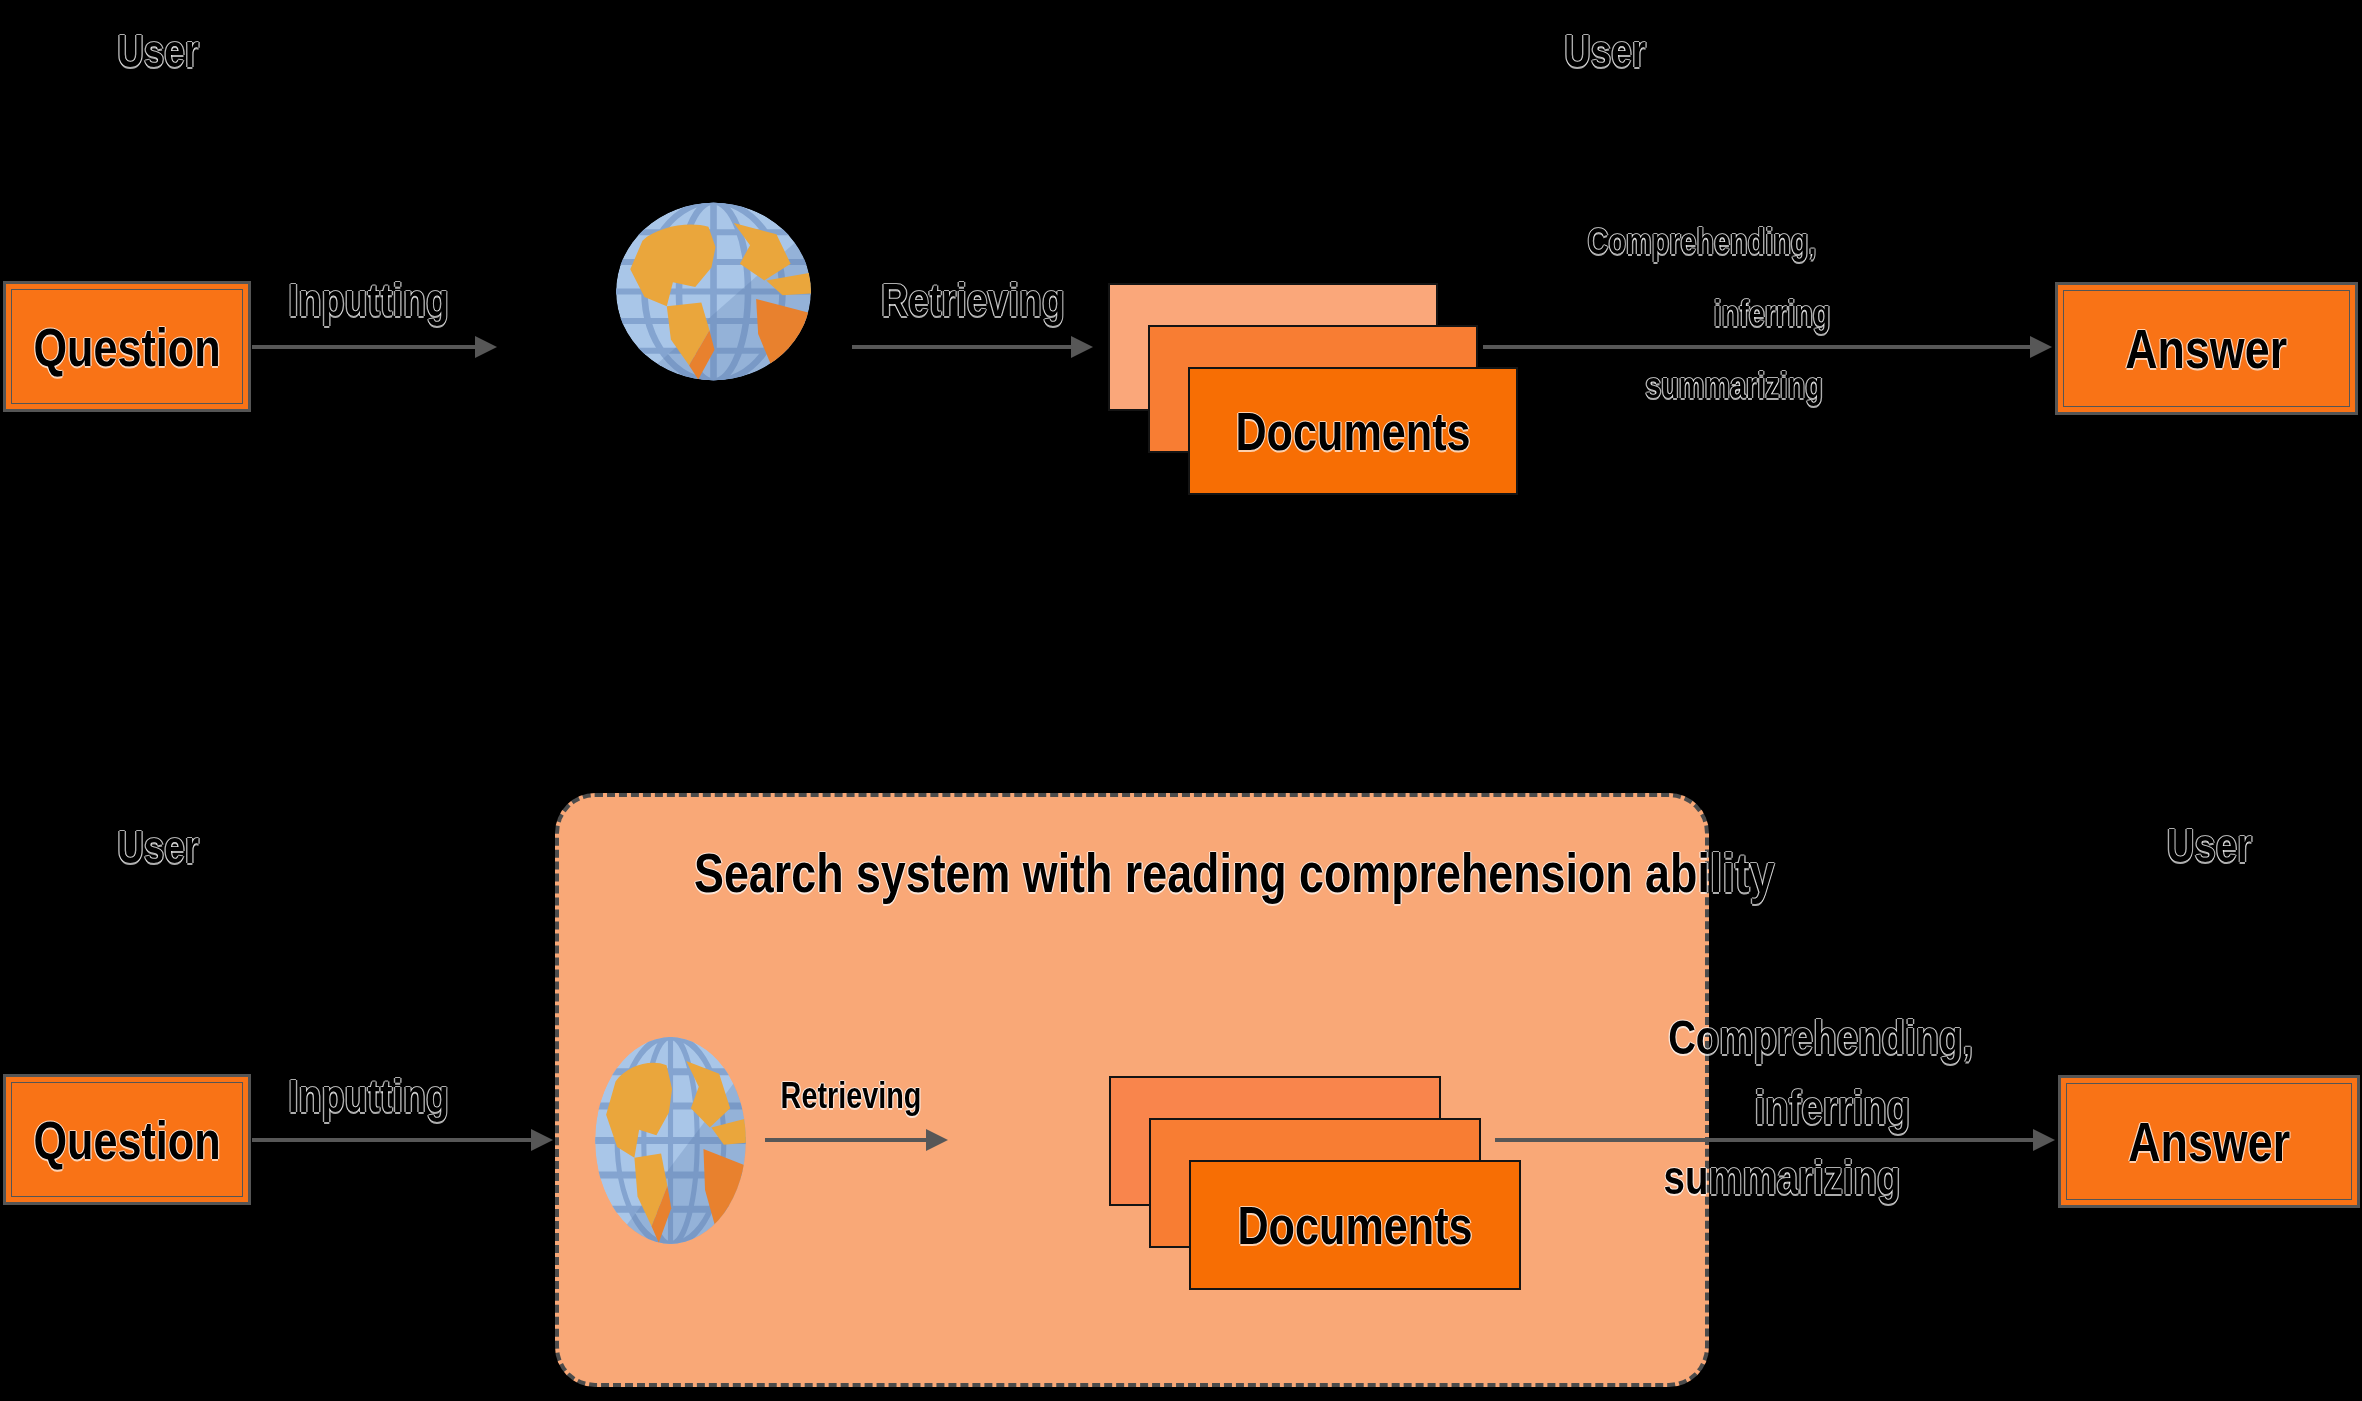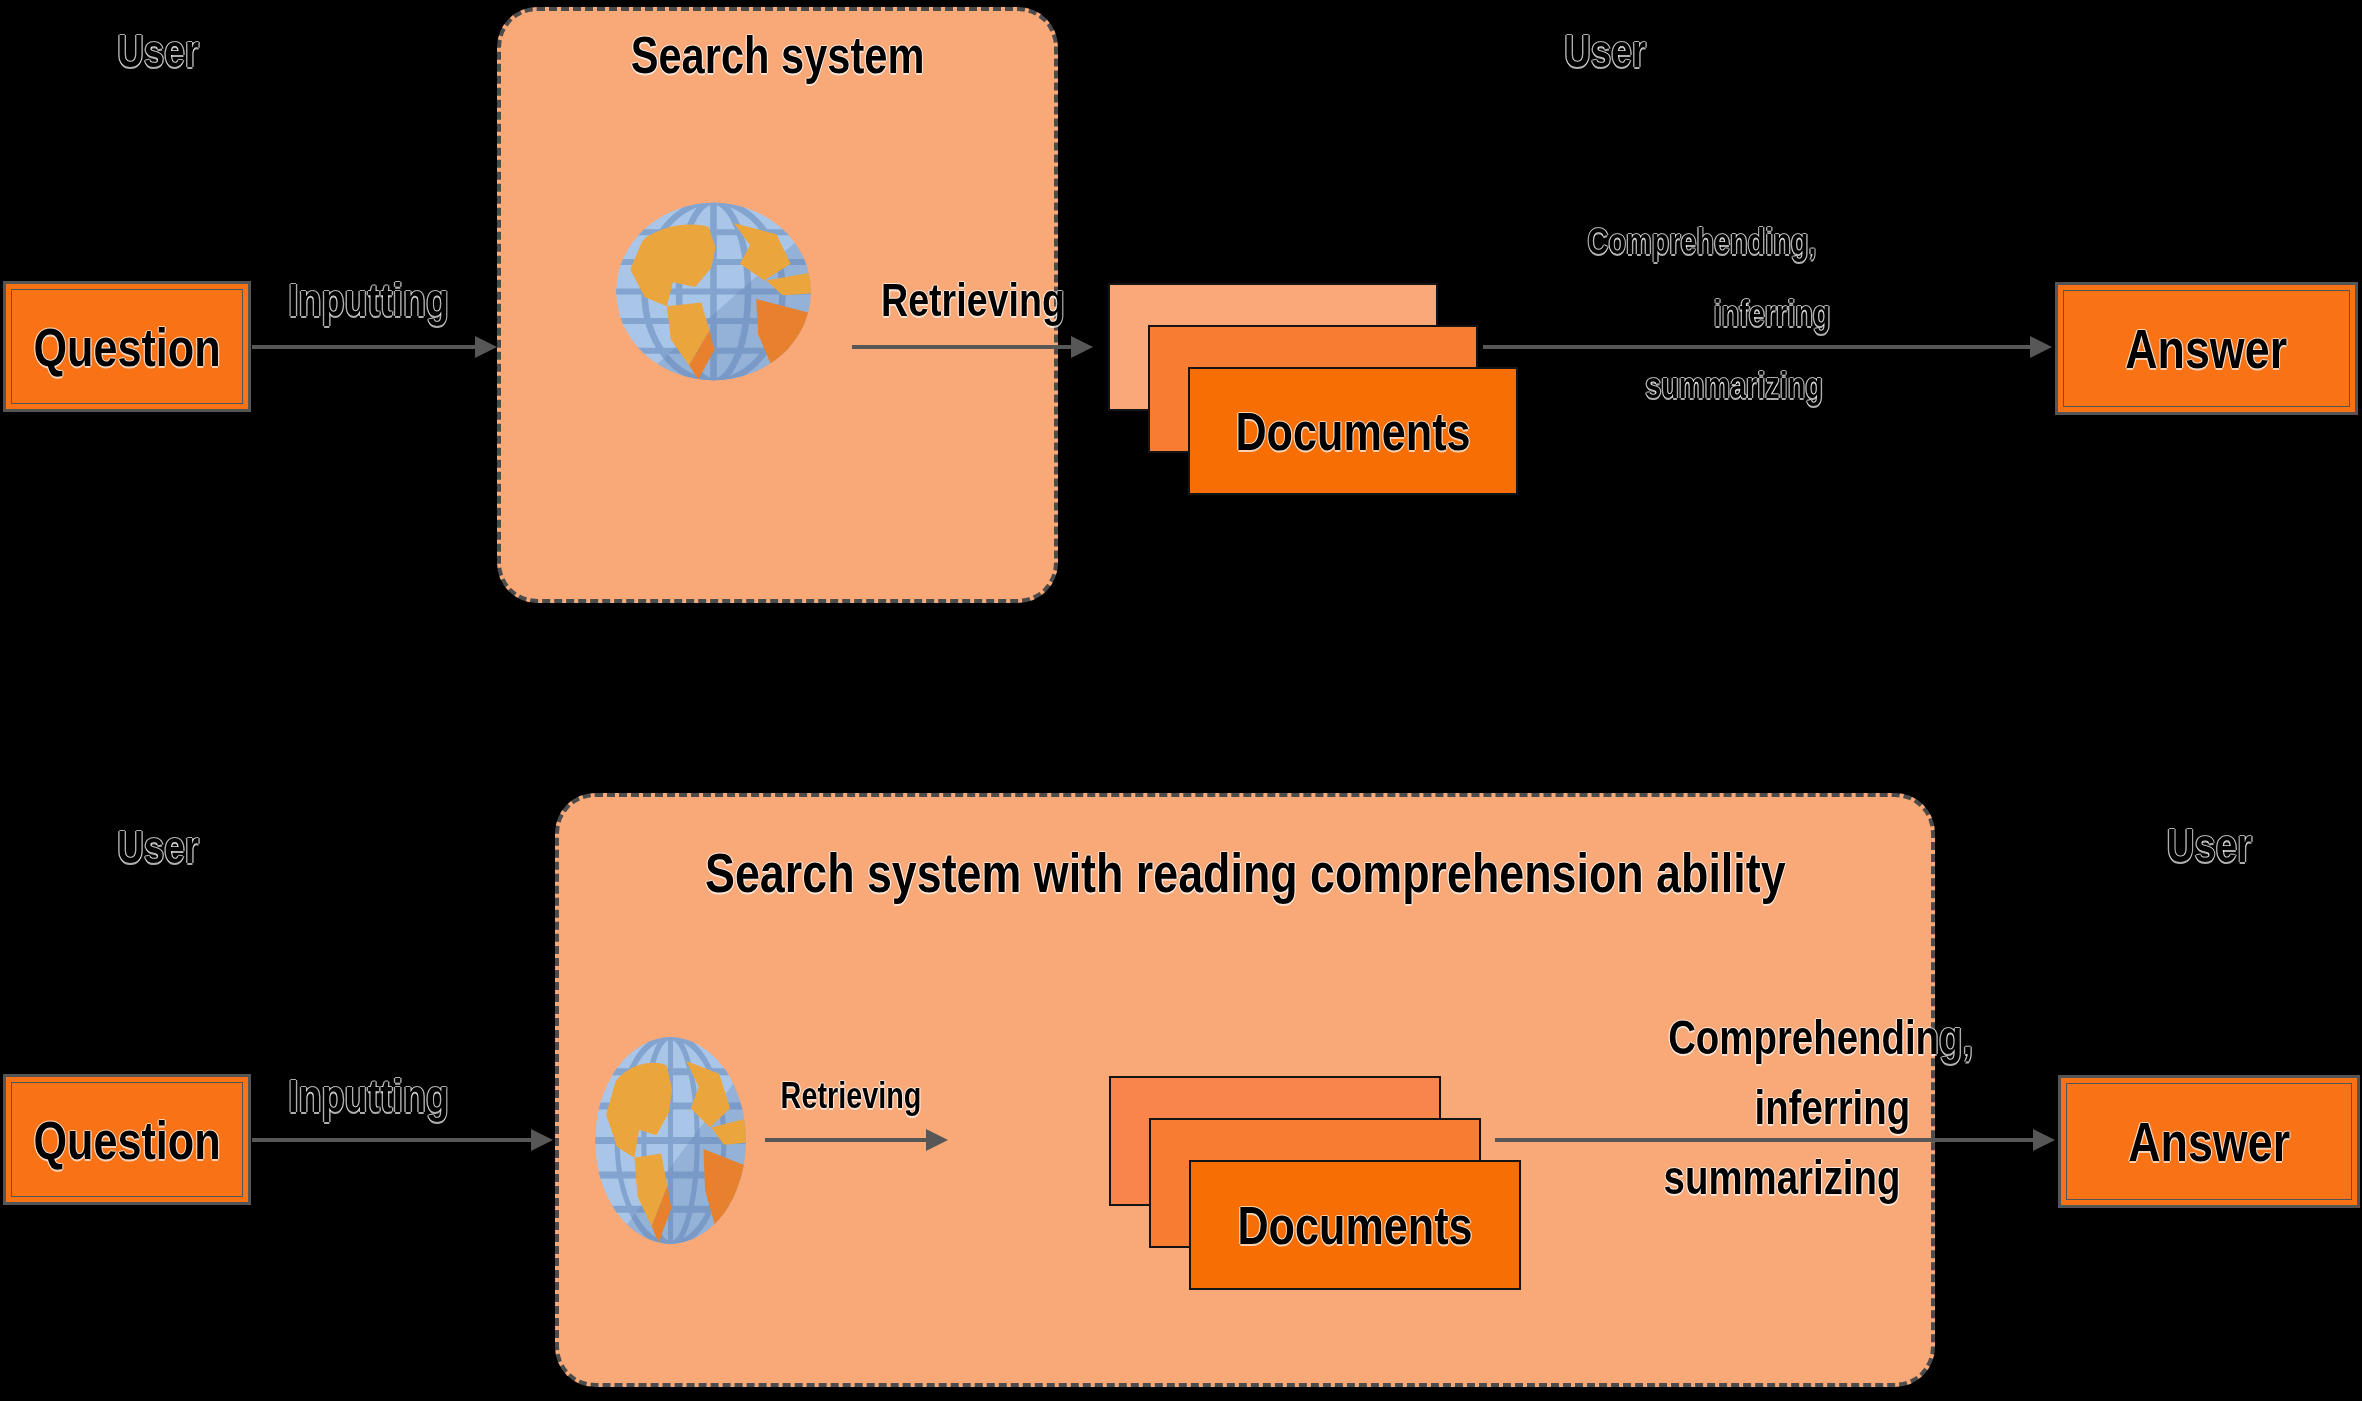--- a/index.html
+++ b/index.html
@@ -49,25 +49,20 @@
   <div class="node" style="left:3px;top:281px;width:248px;height:131px;">
     <span class="lbl" style="font-size:54px;"><span class="cond">Question</span></span>
   </div>
 
   <div class="lbl" style="left:268px;top:272px;width:200px;font-size:47px;">
     <span class="cond">Inputting</span>
   </div>
   <div class="aline" style="left:252px;top:345px;width:225px;"></div>
   <div class="ahead" style="left:475px;top:336px;"></div>
 
-  <div class="sysbox" style="left:497px;top:7px;width:561px;height:596px;">
-    <div class="sys-title lbl" style="position:absolute;left:0;width:100%;top:14px;font-size:52px;">
-      <span class="cond">Search system</span>
-    </div>
-  </div>
 
   <svg class="globe" style="left:612px;top:199px;" width="203" height="185" viewBox="0 0 200 200" preserveAspectRatio="none">
     <defs>
         <clipPath id="gc1">
           <circle cx="100" cy="100" r="96"></circle>
         </clipPath>
       </defs>
     <g clip-path="url(#gc1)">
       <circle cx="100" cy="100" r="96" style="fill:var(--c-globe-base)"></circle>
       <g style="stroke:var(--c-globe-grid)" stroke-width="6.5" fill="none">
@@ -127,21 +122,21 @@
   <div class="node" style="left:3px;top:1074px;width:248px;height:131px;">
     <span class="lbl" style="font-size:54px;"><span class="cond">Question</span></span>
   </div>
 
   <div class="lbl" style="left:268px;top:1068px;width:200px;font-size:47px;">
     <span class="cond">Inputting</span>
   </div>
   <div class="aline" style="left:252px;top:1138px;width:279px;"></div>
   <div class="ahead" style="left:531px;top:1129px;"></div>
 
-  <div class="sysbox" style="left:555px;top:793px;width:1380px;height:594px;">
+  <div class="sysbox" style="left:555px;top:793px;width:1154px;height:594px;">
     <div class="sys-title lbl" style="position:absolute;left:0;width:100%;top:43px;font-size:56px;">
       <span class="cond">Search system with reading comprehension ability</span>
     </div>
   </div>
 
   <svg class="globe" style="left:592px;top:1033px;" width="157" height="215" viewBox="0 0 200 200" preserveAspectRatio="none">
     <defs>
         <clipPath id="gc2">
           <circle cx="100" cy="100" r="96"></circle>
         </clipPath>

